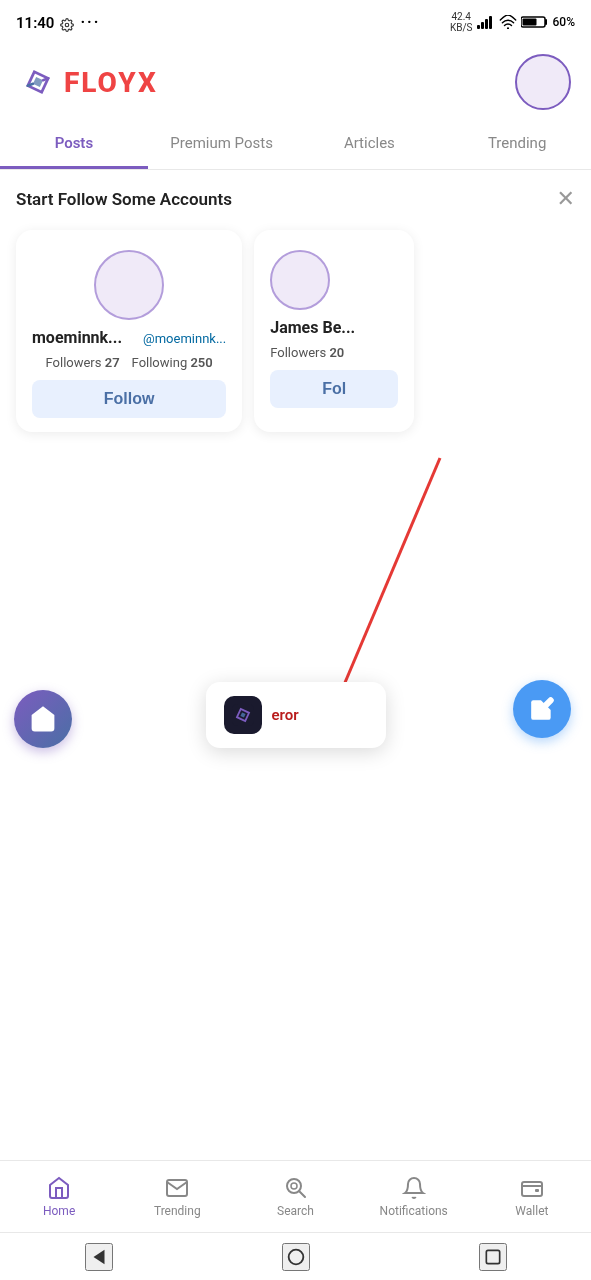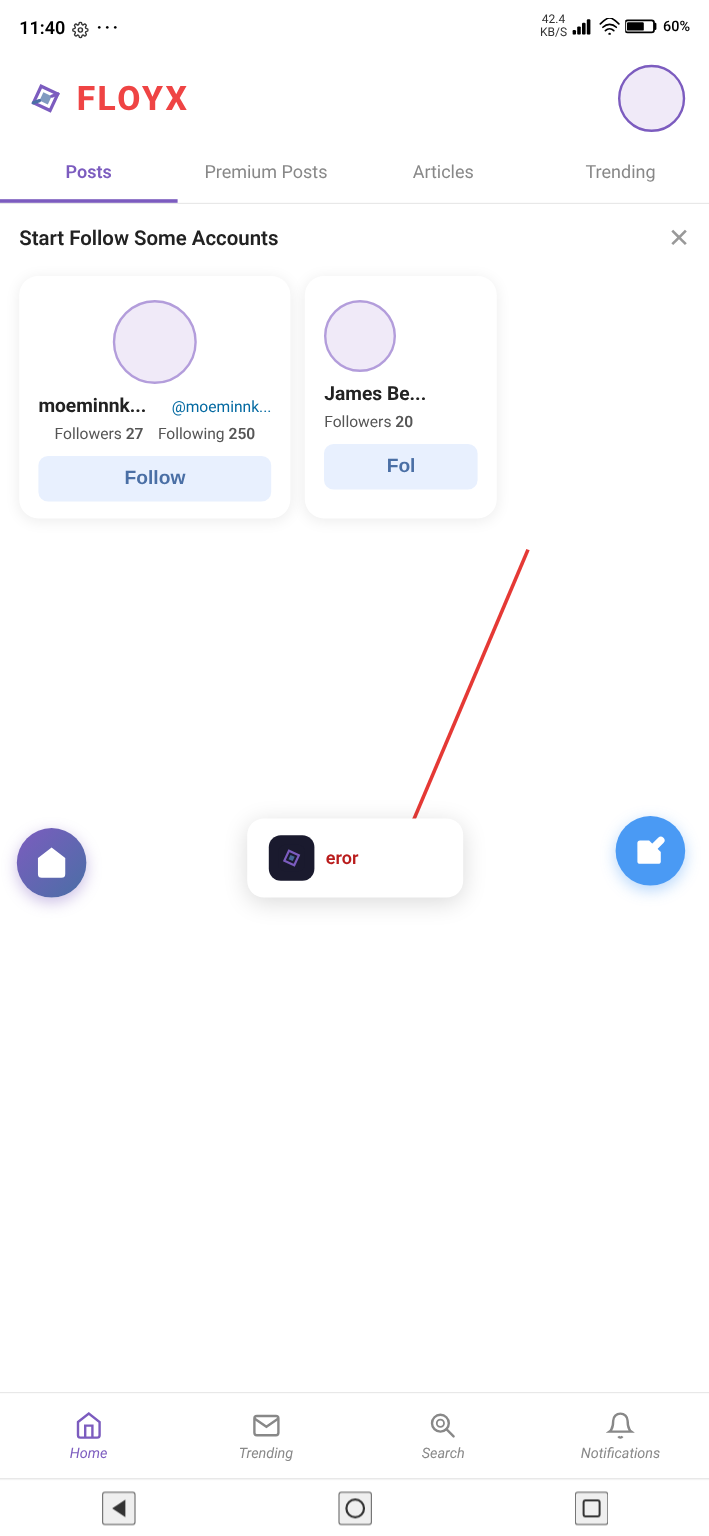--- a/index.html
+++ b/index.html
@@ -272,21 +272,20 @@
     }
     .nav-item {
       flex: 1;
       display: flex;
       flex-direction: column;
       align-items: center;
       justify-content: center;
       gap: 4px;
       cursor: pointer;
       padding: 4px 0;
-      font-style: italic;
     }
     .nav-item.active .nav-label { color: #7c5cbf; }
     .nav-icon {
       font-size: 22px;
       color: #888;
     }
     .nav-item.active .nav-icon { color: #7c5cbf; }
     .nav-label {
       font-size: 12px;
       color: #888;
@@ -507,20 +506,28 @@
   </div>
 
   <div class="nav-item">
     <svg class="nav-icon" width="24" height="24" viewBox="0 0 24 24">
       <path d="M18 8A6 6 0 0 0 6 8c0 7-3 9-3 9h18s-3-2-3-9" stroke="#888" stroke-width="2" fill="none"></path>
       <path d="M13.73 21a2 2 0 0 1-3.46 0" stroke="#888" stroke-width="2" fill="none"></path>
     </svg>
     <span class="nav-label">Notifications</span>
   </div>
 
+  <div class="nav-item">
+    <svg class="nav-icon" width="24" height="24" viewBox="0 0 24 24">
+      <rect x="2" y="6" width="20" height="14" rx="2" stroke="#888" stroke-width="2" fill="none"></rect>
+      <path d="M2 10h20" stroke="#888" stroke-width="2"></path>
+      <rect x="15" y="13" width="4" height="3" rx="1" fill="#888"></rect>
+    </svg>
+    <span class="nav-label">Wallet</span>
+  </div>
 </div>
 
 <div class="android-nav">
   <button class="android-nav-btn">
     <svg width="22" height="22" viewBox="0 0 24 24">
       <polygon points="18,4 18,20 6,12" fill="#333"></polygon>
     </svg>
   </button>
   <button class="android-nav-btn">
     <svg width="22" height="22" viewBox="0 0 24 24">

